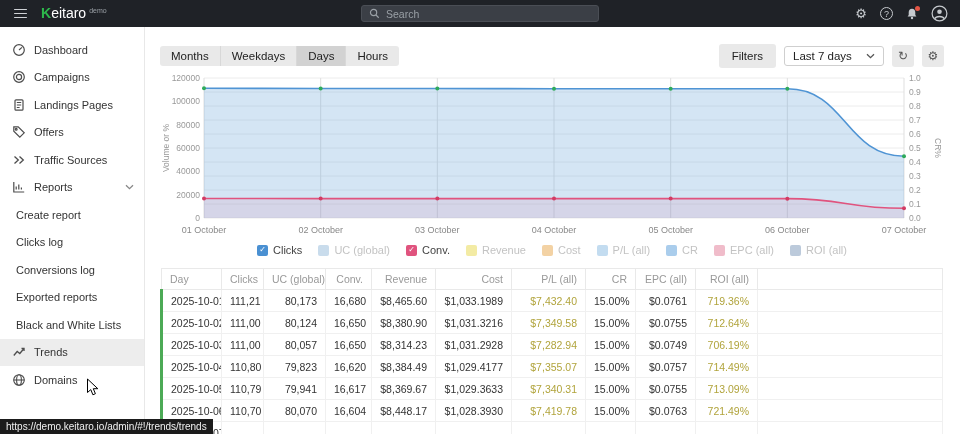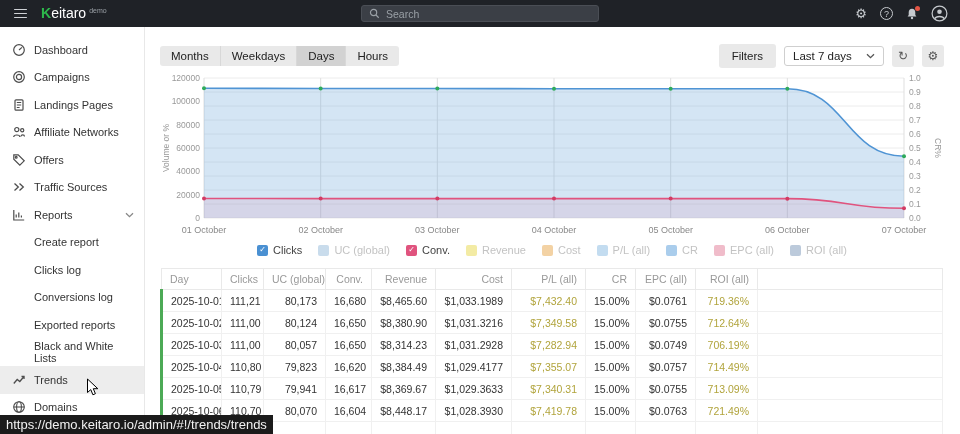--- a/index.html
+++ b/index.html
@@ -30,21 +30,21 @@
     background:#e25544; border-radius:50%; }
   .avatar { cursor:pointer; display:flex; }
 
   
   .layout { display:flex; height:431px; }
   .sidebar { width:145px; min-width:145px; border-right:1px solid #e8e8e8;
     padding-top:9px; background:#fff; }
   .side-item { height:27.5px; display:flex; align-items:center; padding:0 10px 0 12px;
     font-size:11px; color:#333; cursor:pointer; }
   .side-item .s-icon { width:15px; margin-right:7px; display:flex; align-items:center; }
-  .side-item.sub { padding-left:34px; }
+  .side-item.sub { padding-left:16px;text-align:center; }
   .side-item.active { background:#ededed; }
   .chev { margin-left:auto; display:flex; }
 
   .main { flex:1; padding:0 16px 0 15px; position:relative; }
 
   
   .toolbar { margin-top:17px; display:flex; justify-content:space-between; align-items:center;gap:47px; }
   .tabs { display:flex; }
   .tab { background:#e9e9e9; padding:4px 11px; font-size:11.5px; color:#222;
     border-right:1px solid #d8d8d8; cursor:pointer; }
@@ -82,21 +82,21 @@
     border:1px solid #e9e9e9; white-space:nowrap; overflow:hidden; cursor:pointer; }
   th.ta-l { text-align:left; }
   td { height:22px; padding:0 8px; border:1px solid #f0f0f0; color:#333; text-align:right;
     white-space:nowrap; overflow:hidden; }
   td.day { text-align:left; }
   tbody tr td:first-child { border-left:3px solid var(--row-indicator,#4caa56); }
   td.profit { color:var(--positive,#b1a43c); }
 
   
   .status-tip { position:absolute; left:0; bottom:0; background:#1b1b1b; color:#f2f2f2;
-    font-size:13px; padding:2px 6px; z-index:9; white-space:nowrap; }
+    font-size:10px; padding:2px 6px; z-index:9; white-space:nowrap; }
   .cursor { position:absolute; left:86px; top:378px; z-index:10; pointer-events:none; }
 </style>
 </head>
 <body>
 
 <div class="topbar">
   <div class="hamburger">
       <span></span>
       <span></span>
       <span></span>
@@ -155,31 +155,20 @@
       <span>Campaigns</span>
     </div>
     <div class="side-item">
       <span class="s-icon">
           <svg width="14" height="14" viewBox="0 0 14 14" fill="none" stroke="#4d4d4d" stroke-width="1.2">
             <rect x="3" y="1.8" width="8" height="10.4" rx="1"></rect>
             <path d="M4.8 4.5 h4.4 M4.8 7 h4.4 M4.8 9.5 h2.8"></path>
           </svg>
         </span>
       <span>Landings Pages</span>
-    </div>
-    <div class="side-item">
-      <span class="s-icon">
-          <svg width="14" height="14" viewBox="0 0 14 14" fill="none" stroke="#4d4d4d" stroke-width="1.2">
-            <circle cx="4.8" cy="4.6" r="2.1"></circle>
-            <path d="M1.7 12 c0-2.7 6.2-2.7 6.2 0"></path>
-            <circle cx="10.2" cy="5.2" r="1.6"></circle>
-            <path d="M8.9 11.5 c0.3-2.1 3.5-2.1 3.6 0"></path>
-          </svg>
-        </span>
-      <span>Affiliate Networks</span>
     </div>
     <div class="side-item">
       <span class="s-icon">
           <svg width="14" height="14" viewBox="0 0 14 14" fill="none" stroke="#4d4d4d" stroke-width="1.2">
             <path d="M1.8 1.8 H6.2 L12.2 7.8 L7.8 12.2 L1.8 6.2 Z"></path>
             <circle cx="4.2" cy="4.2" r="0.9"></circle>
           </svg>
         </span>
       <span>Offers</span>
     </div>

